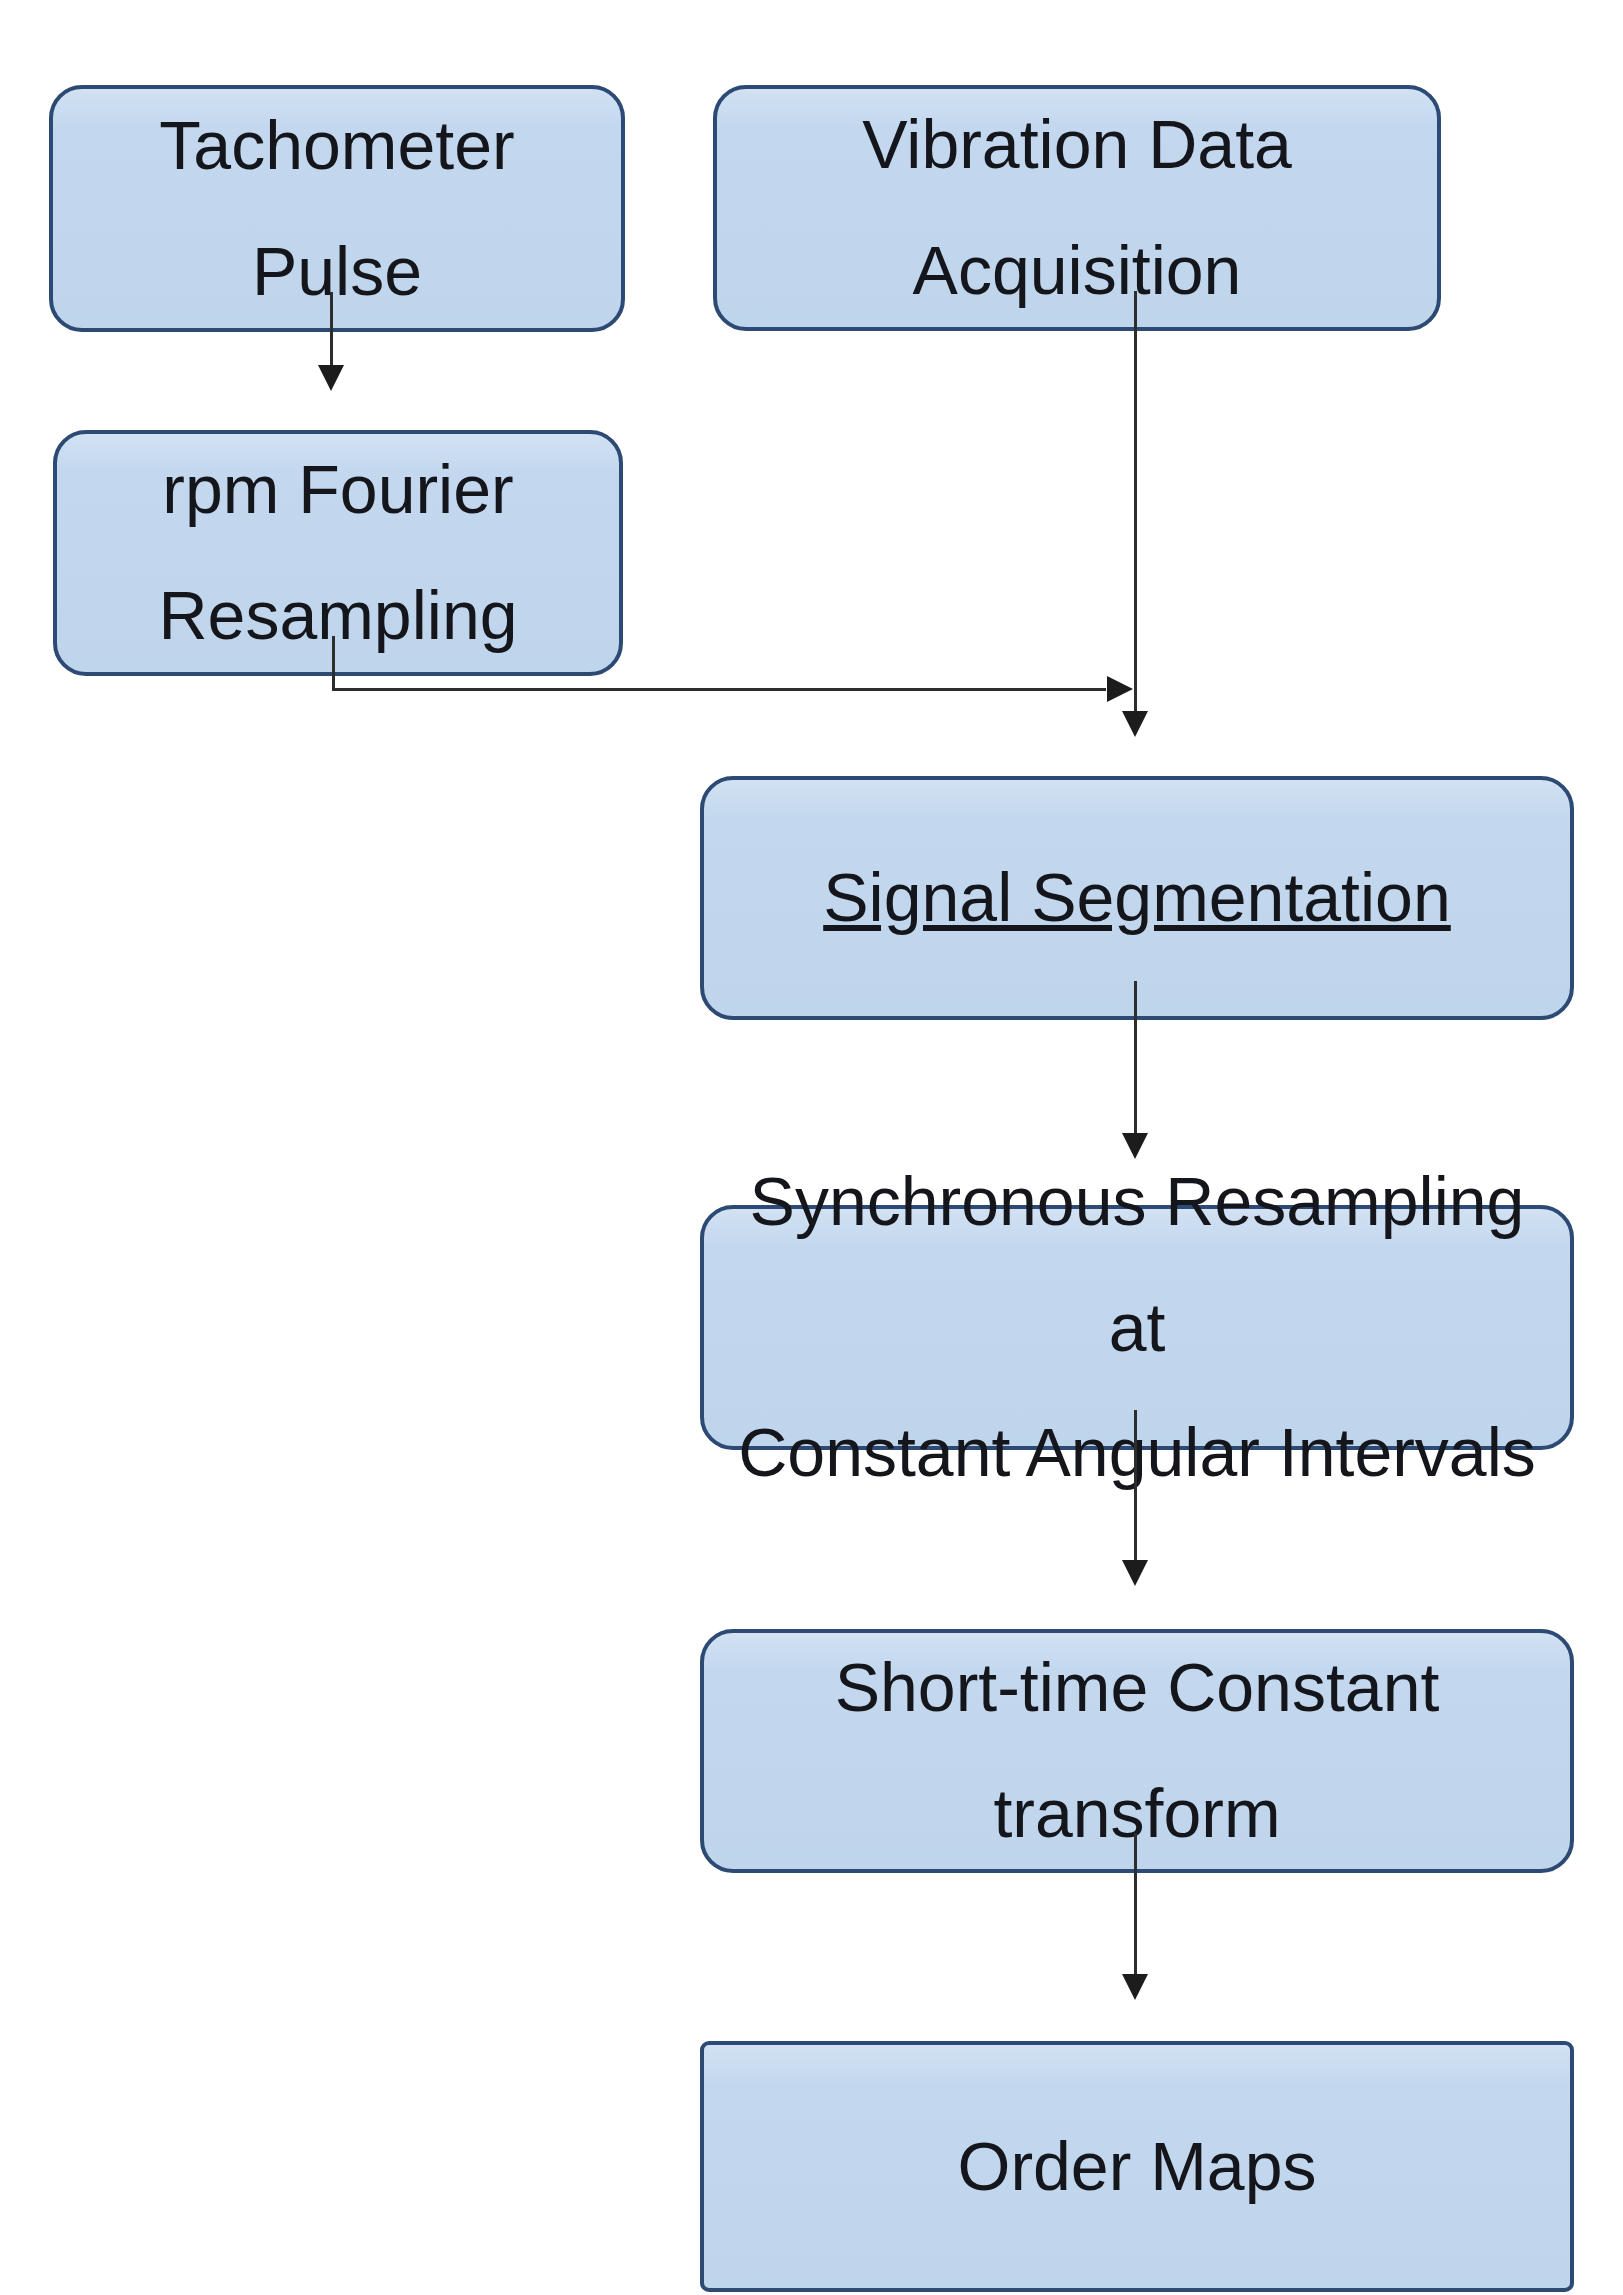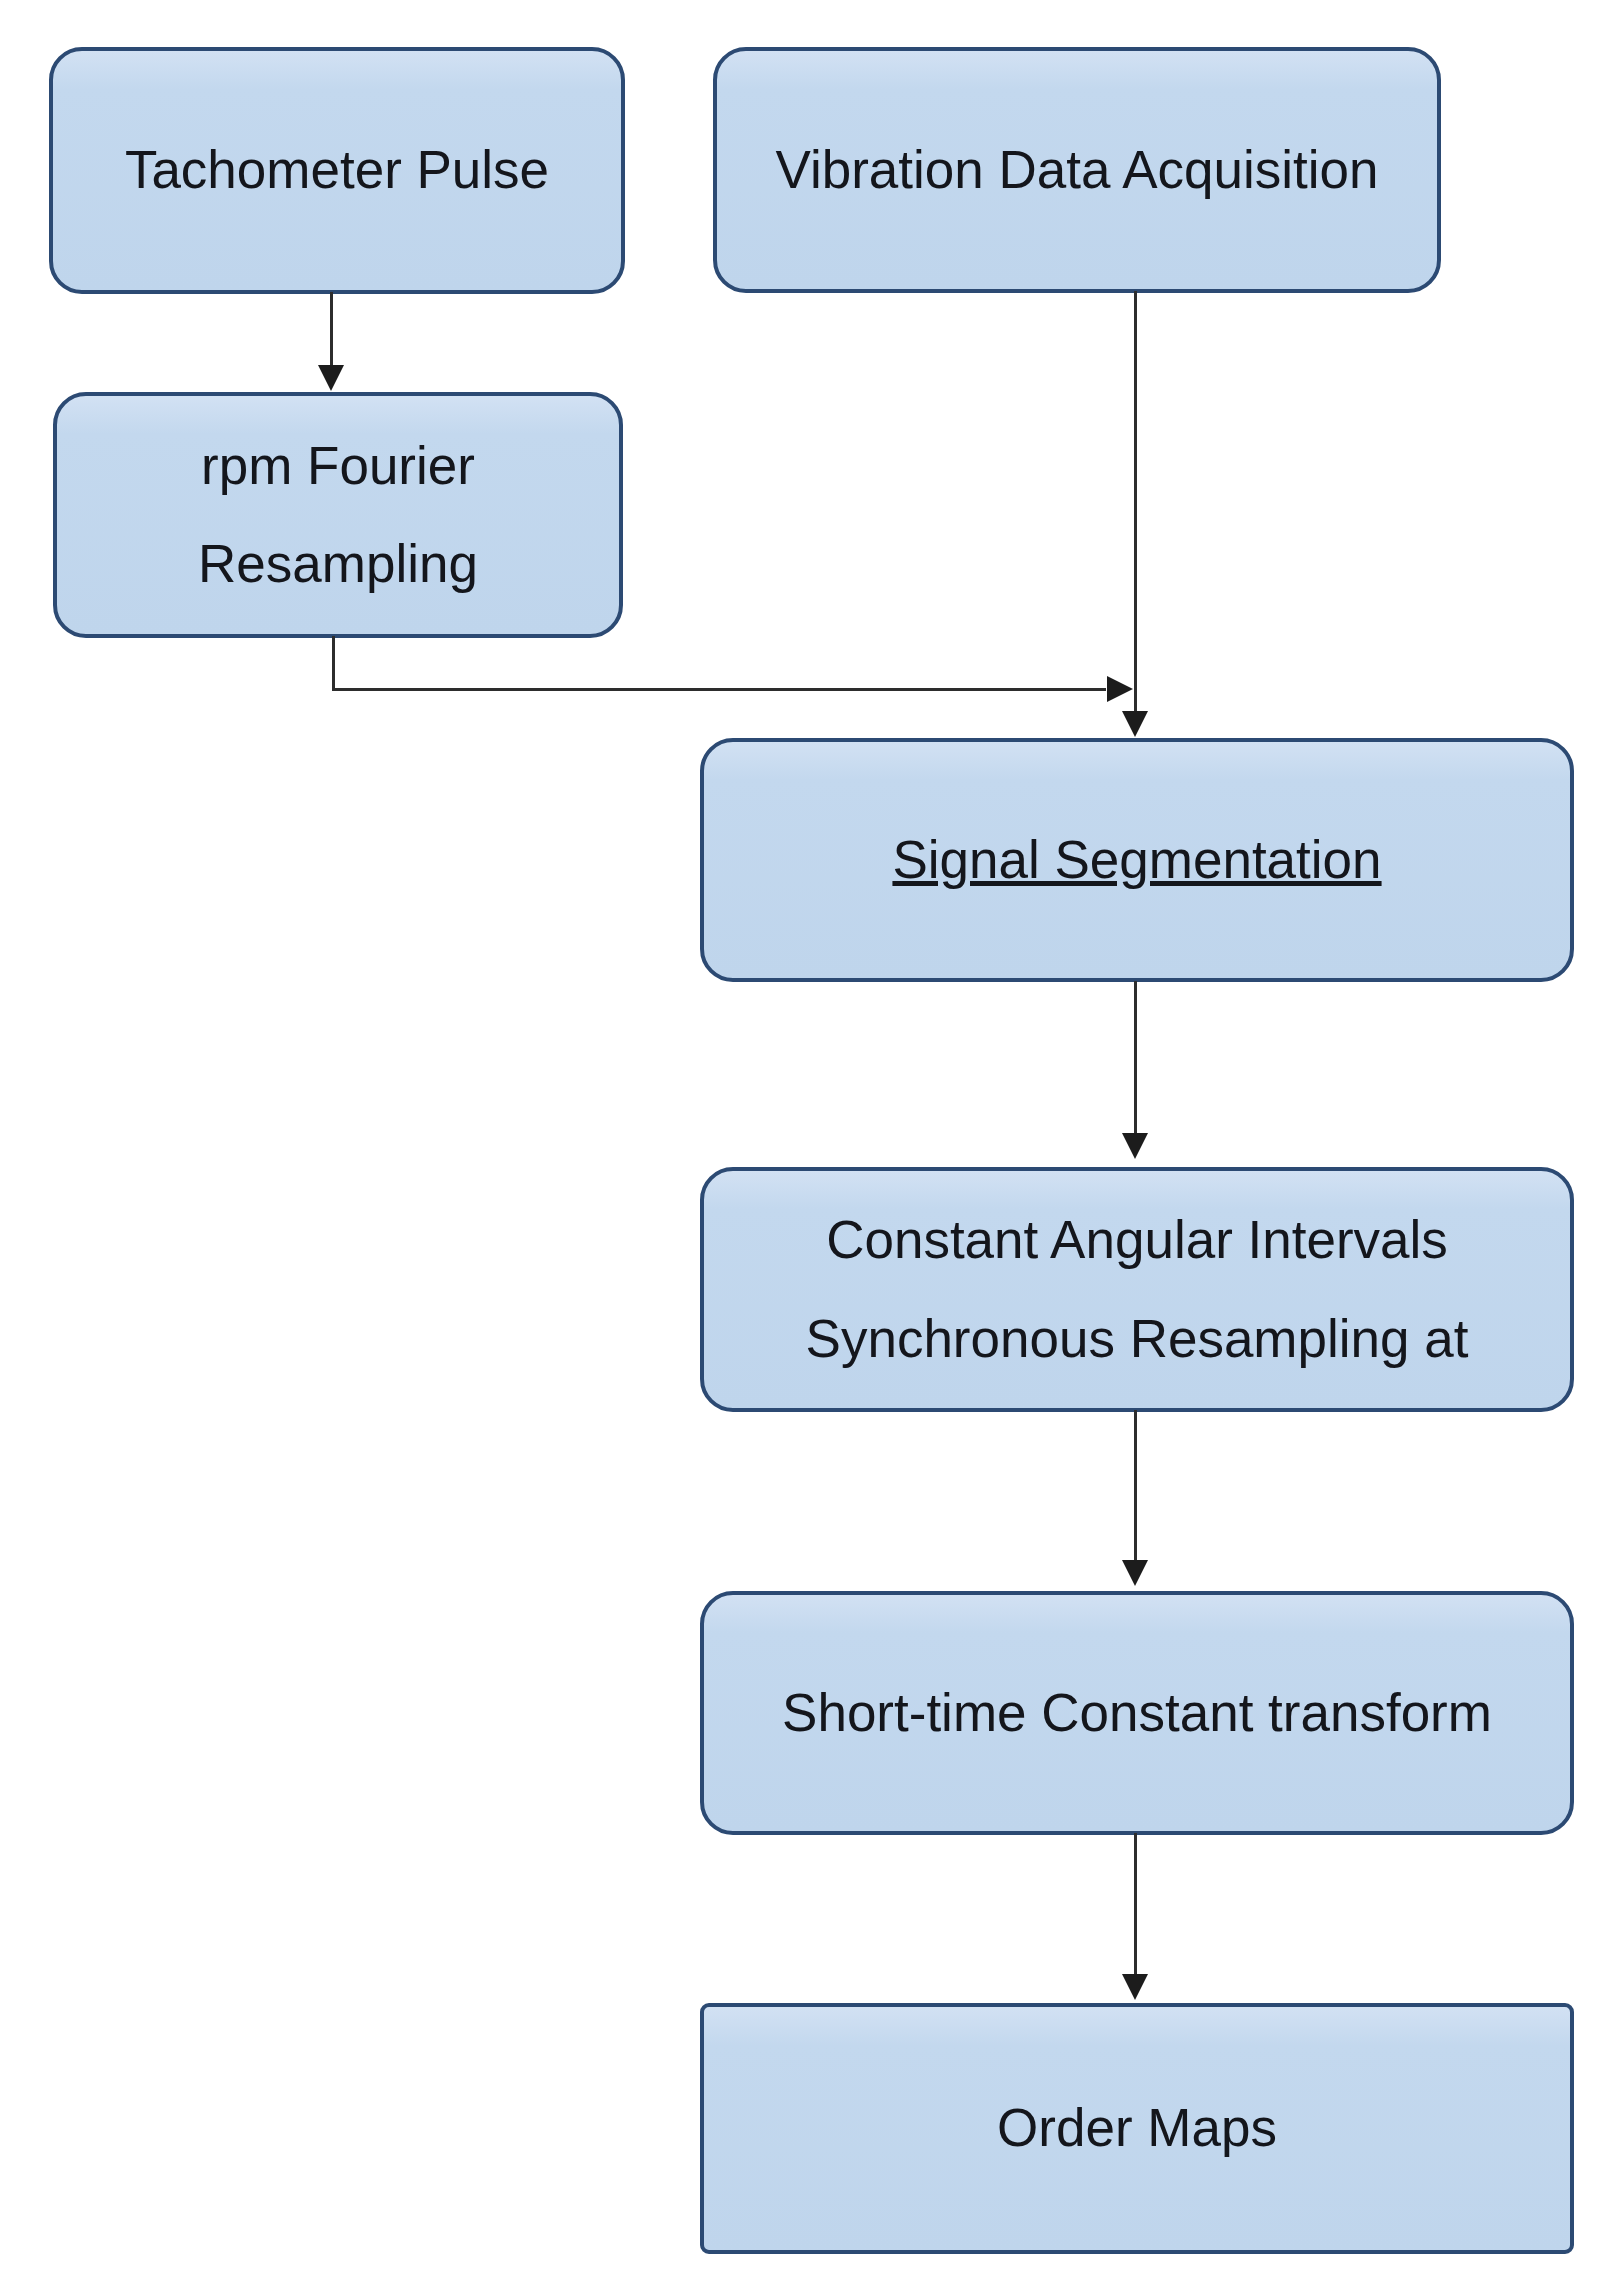--- a/index.html
+++ b/index.html
@@ -20,23 +20,24 @@
     box-sizing: border-box;
     background: linear-gradient(180deg, #d2e1f3 0%, #c3d8ee 16%, #bfd5ec 100%);
     border: 4.3px solid #2c4a73;
     border-radius: 33px;
     display: flex;
     flex-direction: column;
     align-items: center;
     justify-content: center;
     text-align: center;
     color: #14161c;
-    font-size: 53px;
+    font-size: 68px;
     line-height: 1.85;
     padding: 0 26px;
+    margin-top: 38px;
   }
   .node span { display: block; }
 
   
   .n-tach  { left: 49px;  top: 47px;   width: 576px;  height: 247px; }
   .n-vib   { left: 713px; top: 47px;   width: 728px;  height: 246px; }
   .n-rpm   { left: 53px;  top: 392px;  width: 570px;  height: 246px; }
   .n-seg   { left: 700px; top: 738px;  width: 874px; height: 244px; text-decoration: underline; }
   .n-sync  { left: 700px; top: 1167px; width: 874px; height: 245px; }
   .n-stft  { left: 700px; top: 1591px; width: 874px; height: 244px; }
@@ -96,22 +97,22 @@
   <div class="node n-rpm">
     <span>rpm Fourier</span>
     <span>Resampling</span>
   </div>
 
   <div class="node n-seg">
     <span>Signal Segmentation</span>
   </div>
 
   <div class="node n-sync">
+    <span>Synchronous Resampling at</span>
     <span>Constant Angular Intervals</span>
-    <span>Synchronous Resampling at</span>
   </div>
 
   <div class="node n-stft">
     <span>Short-time Constant transform</span>
   </div>
 
   <div class="node n-order">
     <span>Order Maps</span>
   </div>
 

